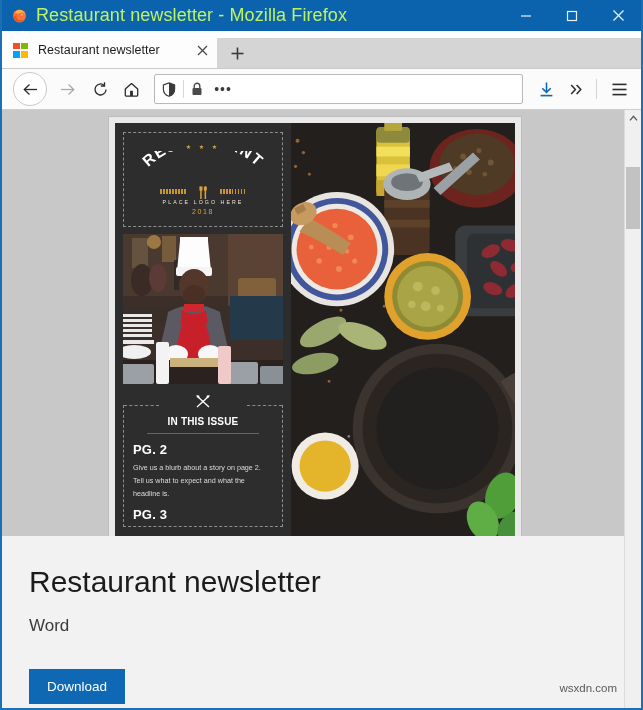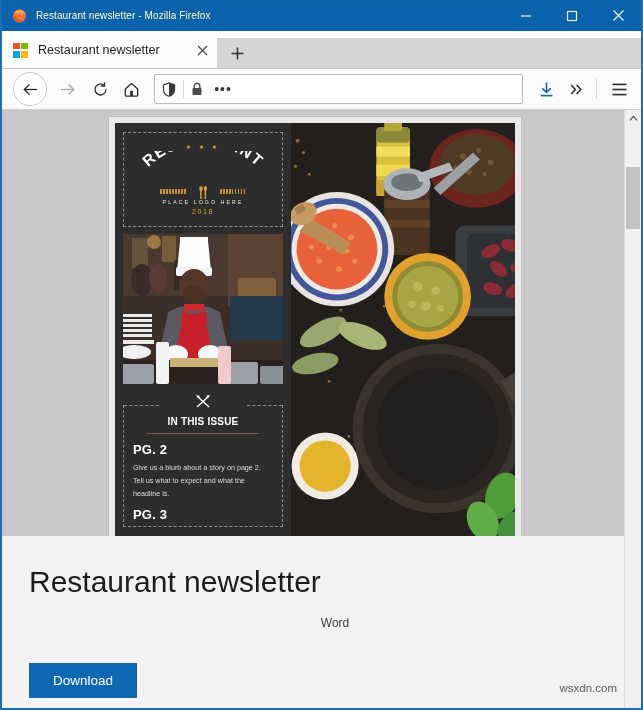--- a/index.html
+++ b/index.html
@@ -12,21 +12,21 @@
   .window{width:643px;height:710px;position:relative;background:#fff;
           border-left:2px solid #1a6fb5;border-right:2px solid #1a6fb5;
           border-bottom:2px solid #1a6fb5;box-sizing:border-box;}
 
   
   .titlebar{height:31px;background:#0b63ad;display:flex;align-items:center;
             position:relative;}
   .ff-logo{width:17px;height:17px;margin-left:9px;margin-right:8px;flex:0 0 auto;
            position:relative;}
   .ff-logo svg{display:block;}
-  .title-text{color:#fef9c3;font-size:10px;letter-spacing:.1px;white-space:nowrap;}
+  .title-text{color:#bef264;font-size:18px;letter-spacing:.1px;white-space:nowrap;}
   .win-controls{position:absolute;right:0;top:0;height:31px;display:flex;}
   .wc{width:46px;height:31px;display:flex;align-items:center;justify-content:center;}
   .wc svg{display:block;}
 
   
   .tabstrip{height:37px;background:#ffffff;display:flex;align-items:flex-end;
             position:relative;border-bottom:1px solid #c9c9c9;}
   .tab{height:36px;width:215px;background:#fdfdfd;display:flex;align-items:center;
        box-sizing:border-box;position:relative;}
   .tab-favicon{width:15px;height:15px;margin-left:11px;margin-right:10px;flex:0 0 auto;
@@ -113,22 +113,22 @@
 
   
   .foodimg{position:absolute;inset:0;}
   .foodimg svg{display:block;width:100%;height:100%;}
 
   
   .details{position:absolute;left:0;top:426px;right:0;bottom:0;background:#f2f2f2;
            padding:28px 0 0 27px;box-sizing:border-box;}
   .detail-title{font-size:30px;color:#1c1c1c;font-weight:normal;line-height:36px;
                 letter-spacing:0;}
-  .detail-sub{font-size:12px;color:#3b3b3b;margin-top:16px;text-align:center;}
-  .dl-btn{margin-top:33px;width:108px;height:35px;background:#0f68b4;color:#ffffff;
+  .detail-sub{font-size:17px;color:#3b3b3b;margin-top:16px;}
+  .dl-btn{margin-top:33px;width:96px;height:35px;background:#0f68b4;color:#ffffff;
           font-size:13.5px;display:flex;align-items:center;justify-content:center;
           border:none;cursor:pointer;font-family:"Liberation Sans", sans-serif;}
   .watermark{position:absolute;right:24px;bottom:14px;font-size:11.5px;color:#5a5a5a;}
 
   
   .vscroll{position:absolute;right:0;top:0;width:17px;height:598px;background:#f0f0f0;
            border-left:1px solid #dcdcdc;box-sizing:border-box;}
   .sb-up{height:17px;display:flex;align-items:center;justify-content:center;}
   .sb-thumb{position:absolute;left:1px;right:1px;top:40px;height:62px;background:#c2c2c2;}
   .sb-track{position:absolute;left:0;right:0;top:17px;bottom:0;}

